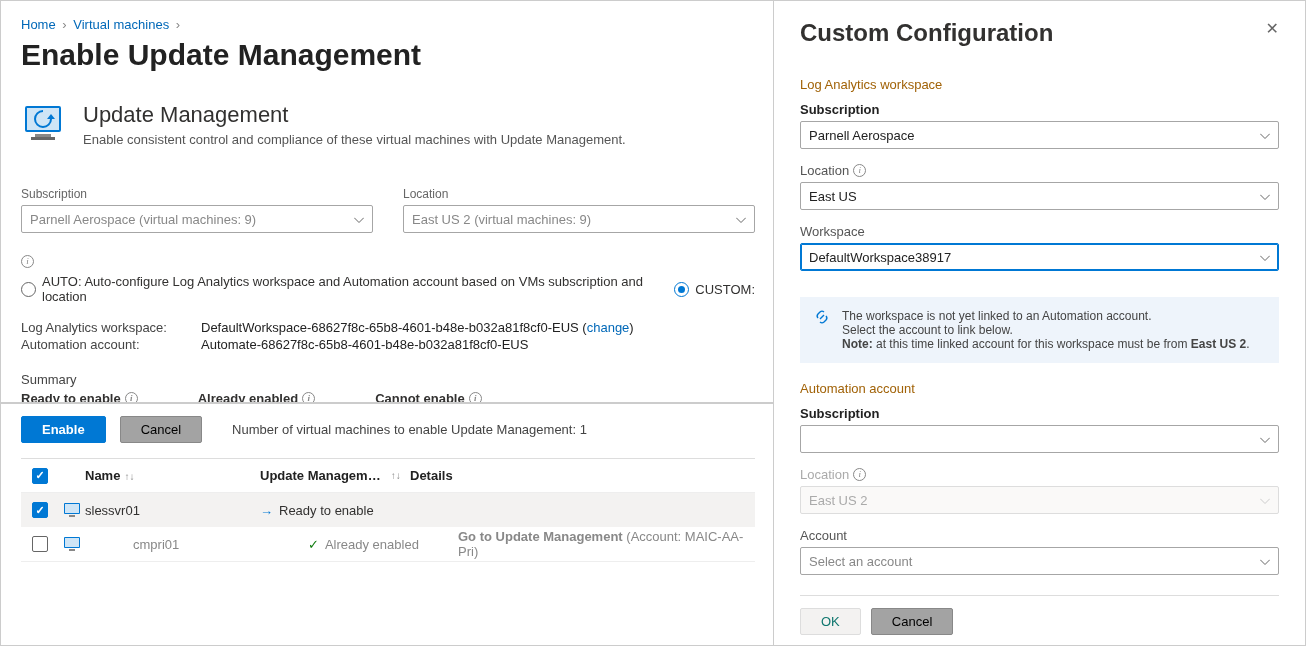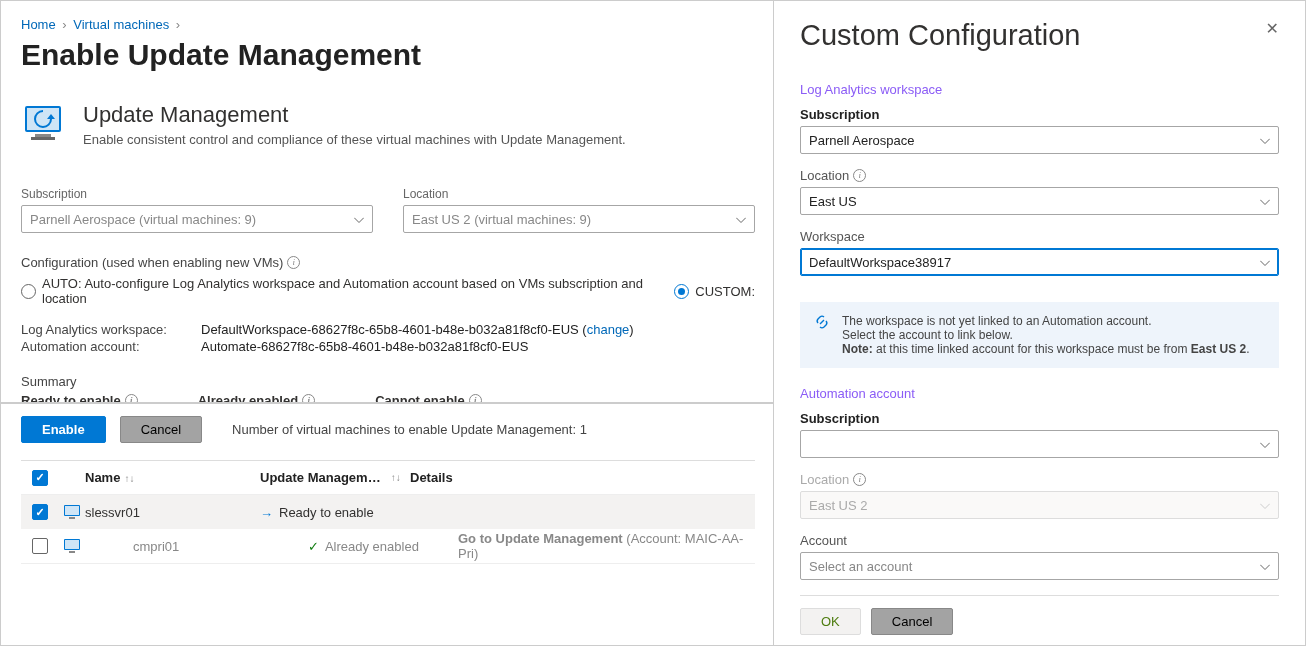--- a/index.html
+++ b/index.html
@@ -111,33 +111,33 @@
   .table-row.sel { background:#f3f2f1;}
   .bottom-bar {
     position:absolute; left:0; bottom:0; width:774px;
     border-top:2px solid #ccc;
     padding: 12px 20px;
     display:flex; align-items:center; gap:14px;
     background:#fff;
   }
   .btn { padding: 5px 20px; font-size:13px; border:1px solid #888; background:#a3a3a3; border-radius:2px; cursor:pointer;}
   .btn.primary { background:#0078d4; color:#fff; border-color:#0078d4; font-weight:600;}
-  .btn.disabled { background:#f3f2f1; color:#4d7c0f; border-color:#ddd;}
+  .btn.disabled { background:#f3f2f1; color:#0f766e; border-color:#ddd;}
   .status-text { color:#444; font-size:13px; margin-left:16px;}
   .side-panel {
     position:absolute; right:0; top:0; width:532px; height:646px;
     border-left:1px solid #ccc;
     background:#fff;
     padding: 18px 26px 0 26px;
     display:flex; flex-direction:column;
   }
   .side-panel-head { display:flex; justify-content:space-between; align-items:flex-start; margin-bottom:30px;}
-  .side-panel-head h2 { font-size:29px; font-weight:400;}
+  .side-panel-head h2 { font-size:24px; font-weight:700;}
   .close-x { font-size:16px; color:#666; cursor:pointer; font-weight:300;}
-  .panel-section-label { font-size:13px; color:#8b5cf6; margin-bottom:2px;}
+  .panel-section-label { font-size:13px; color:#a16207; margin-bottom:2px;}
   .panel-field-label { font-size:13px; color:#222; font-weight:600; margin-bottom:4px; margin-top:8px; display:flex; align-items:center; gap:4px;}
   .panel-field-label.light { font-weight:400; color:#555;}
   .notice {
     background:#eef4fb;
     padding: 12px 14px;
     margin-top: 26px; margin-bottom: 18px;
     display:flex; gap:12px;
     font-size: 12px;
     color:#444;
   }
@@ -199,21 +199,20 @@
         <span class="chevron">
           <svg width="10" height="6">
               <path d="M0 0 L5 5 L10 0" stroke="#666" fill="none"></path>
             </svg>
         </span>
       </div>
     </div>
   </div>
 
   <div class="config-label">
-    <span>Configuration (used when enabling new VMs)</span>
     <span class="info-icon">i</span>
   </div>
   <div class="radio-row">
     <span class="radio"></span>
     <span>AUTO: Auto-configure Log Analytics workspace and Automation account based on VMs subscription and location</span>
     <span style="width:10px;"></span>
     <span class="radio selected"></span>
     <span>CUSTOM:</span>
   </div>
 

